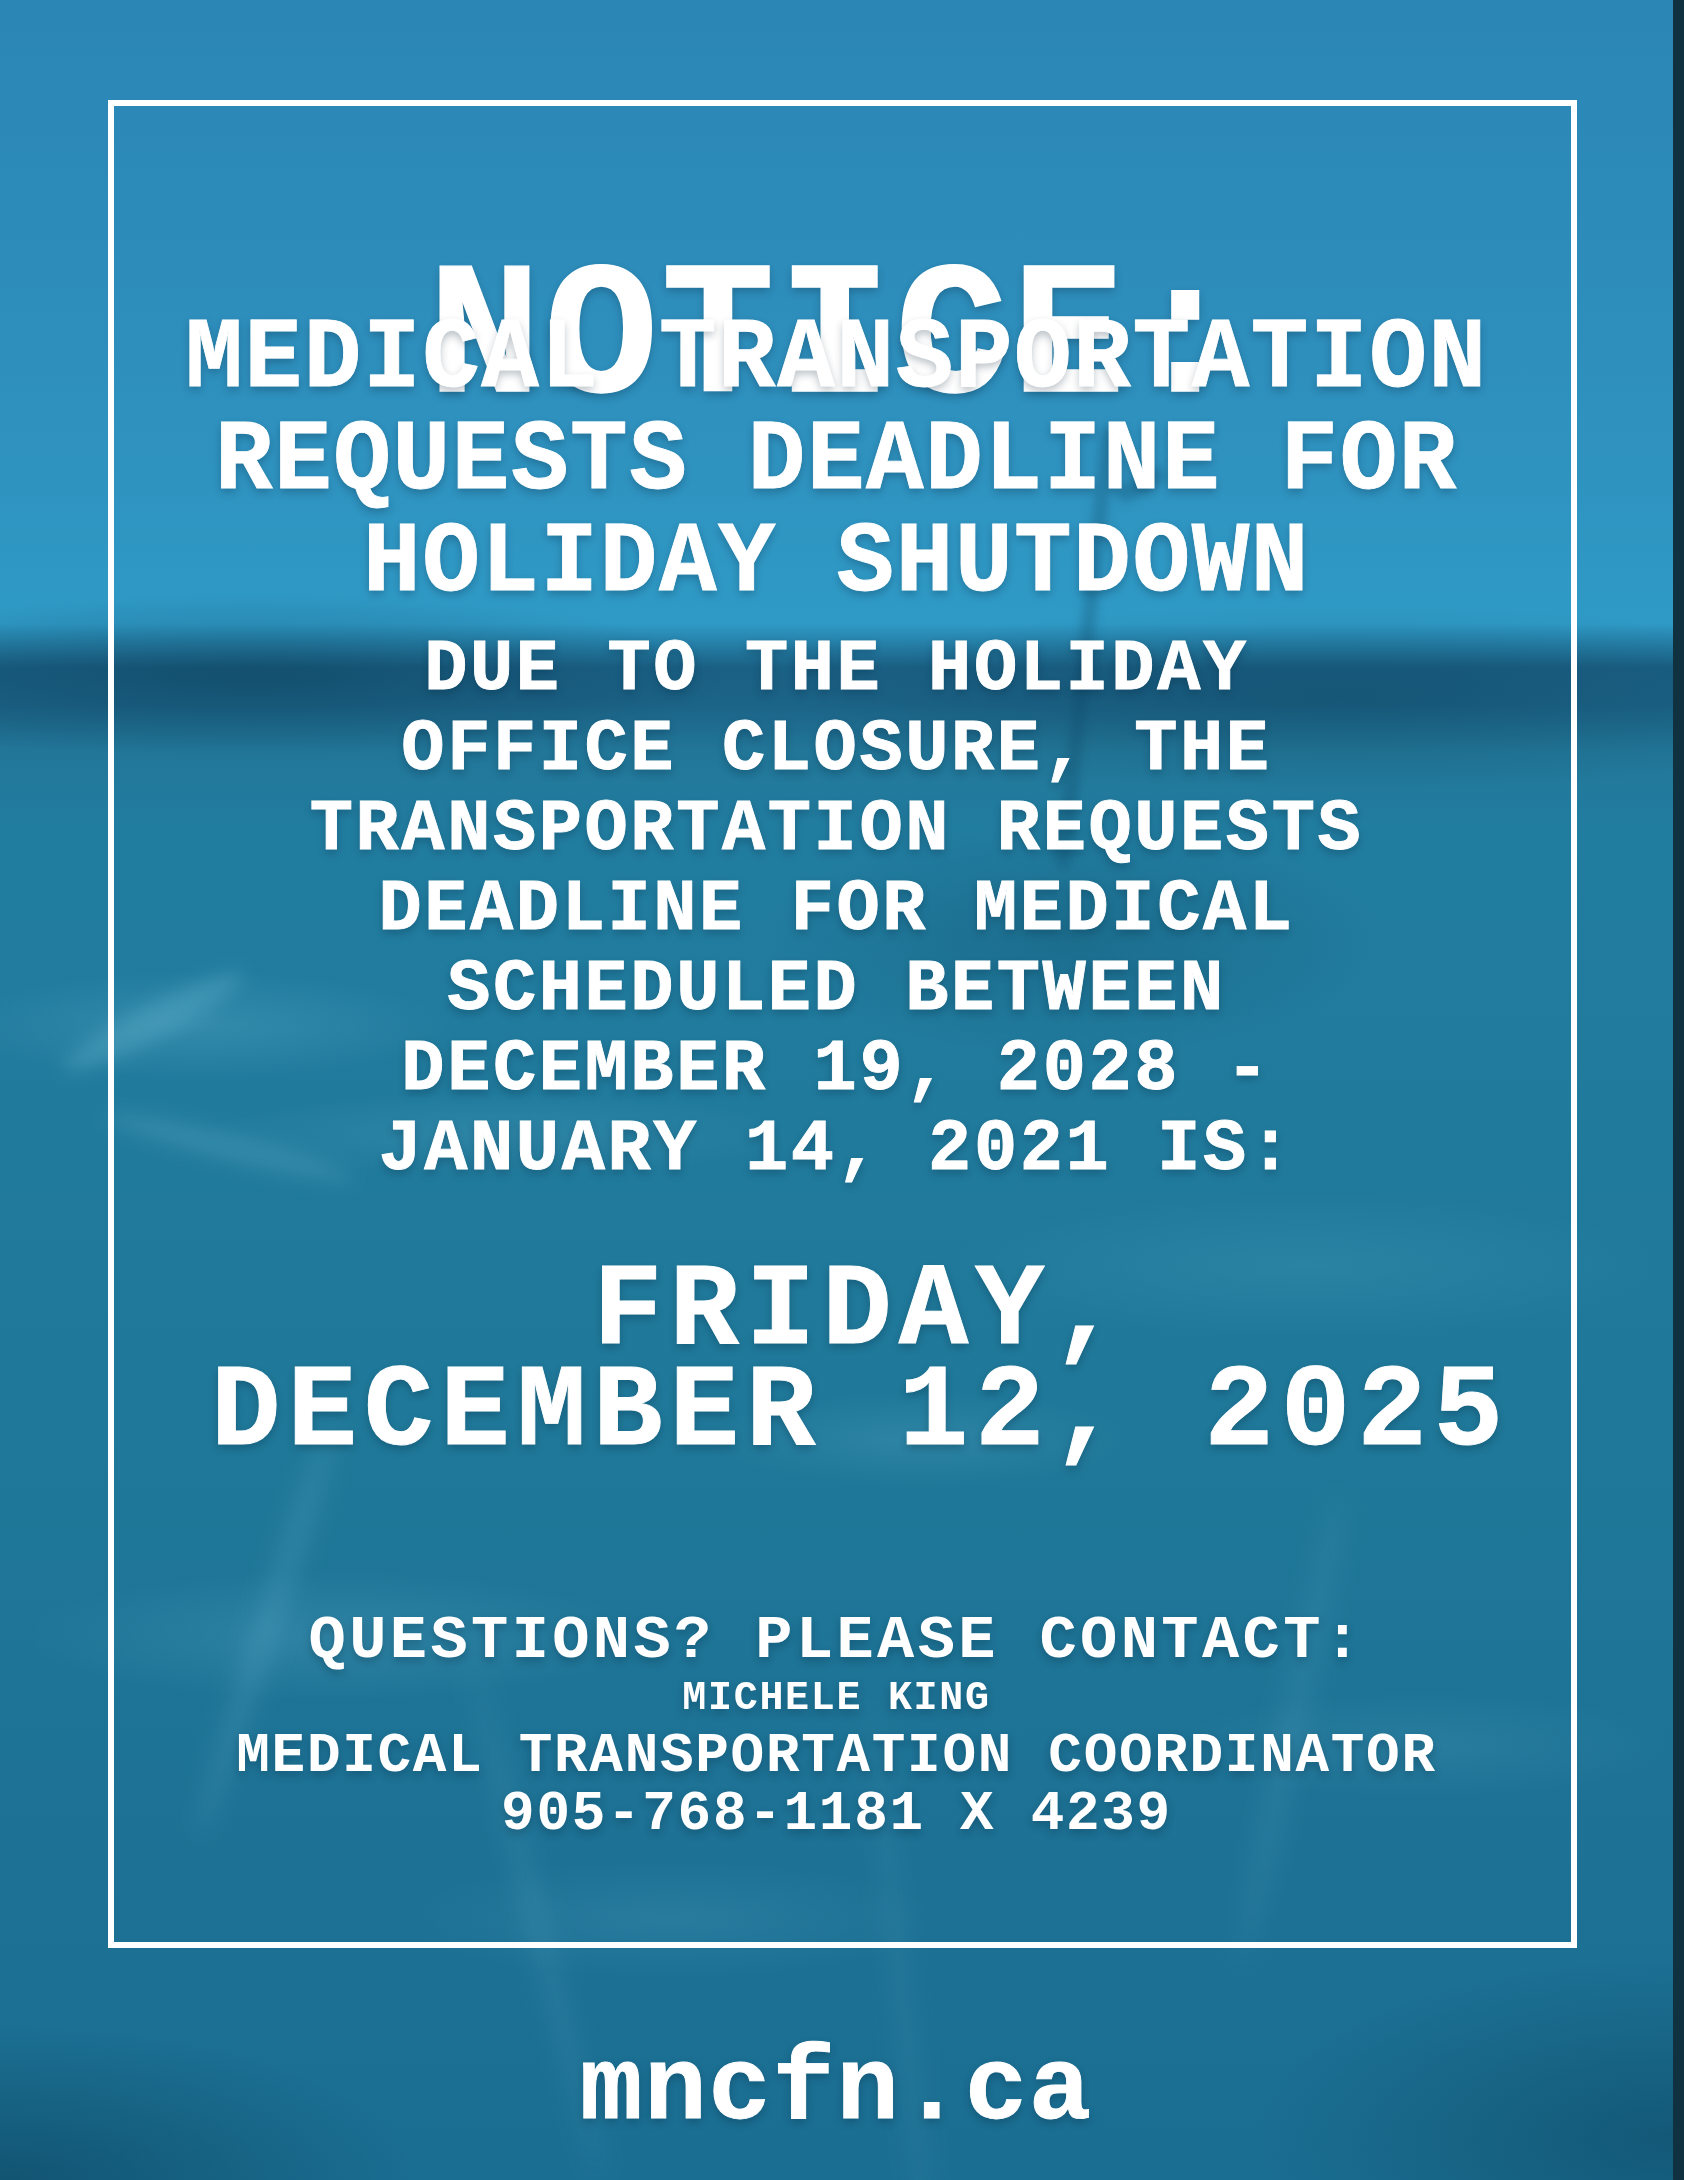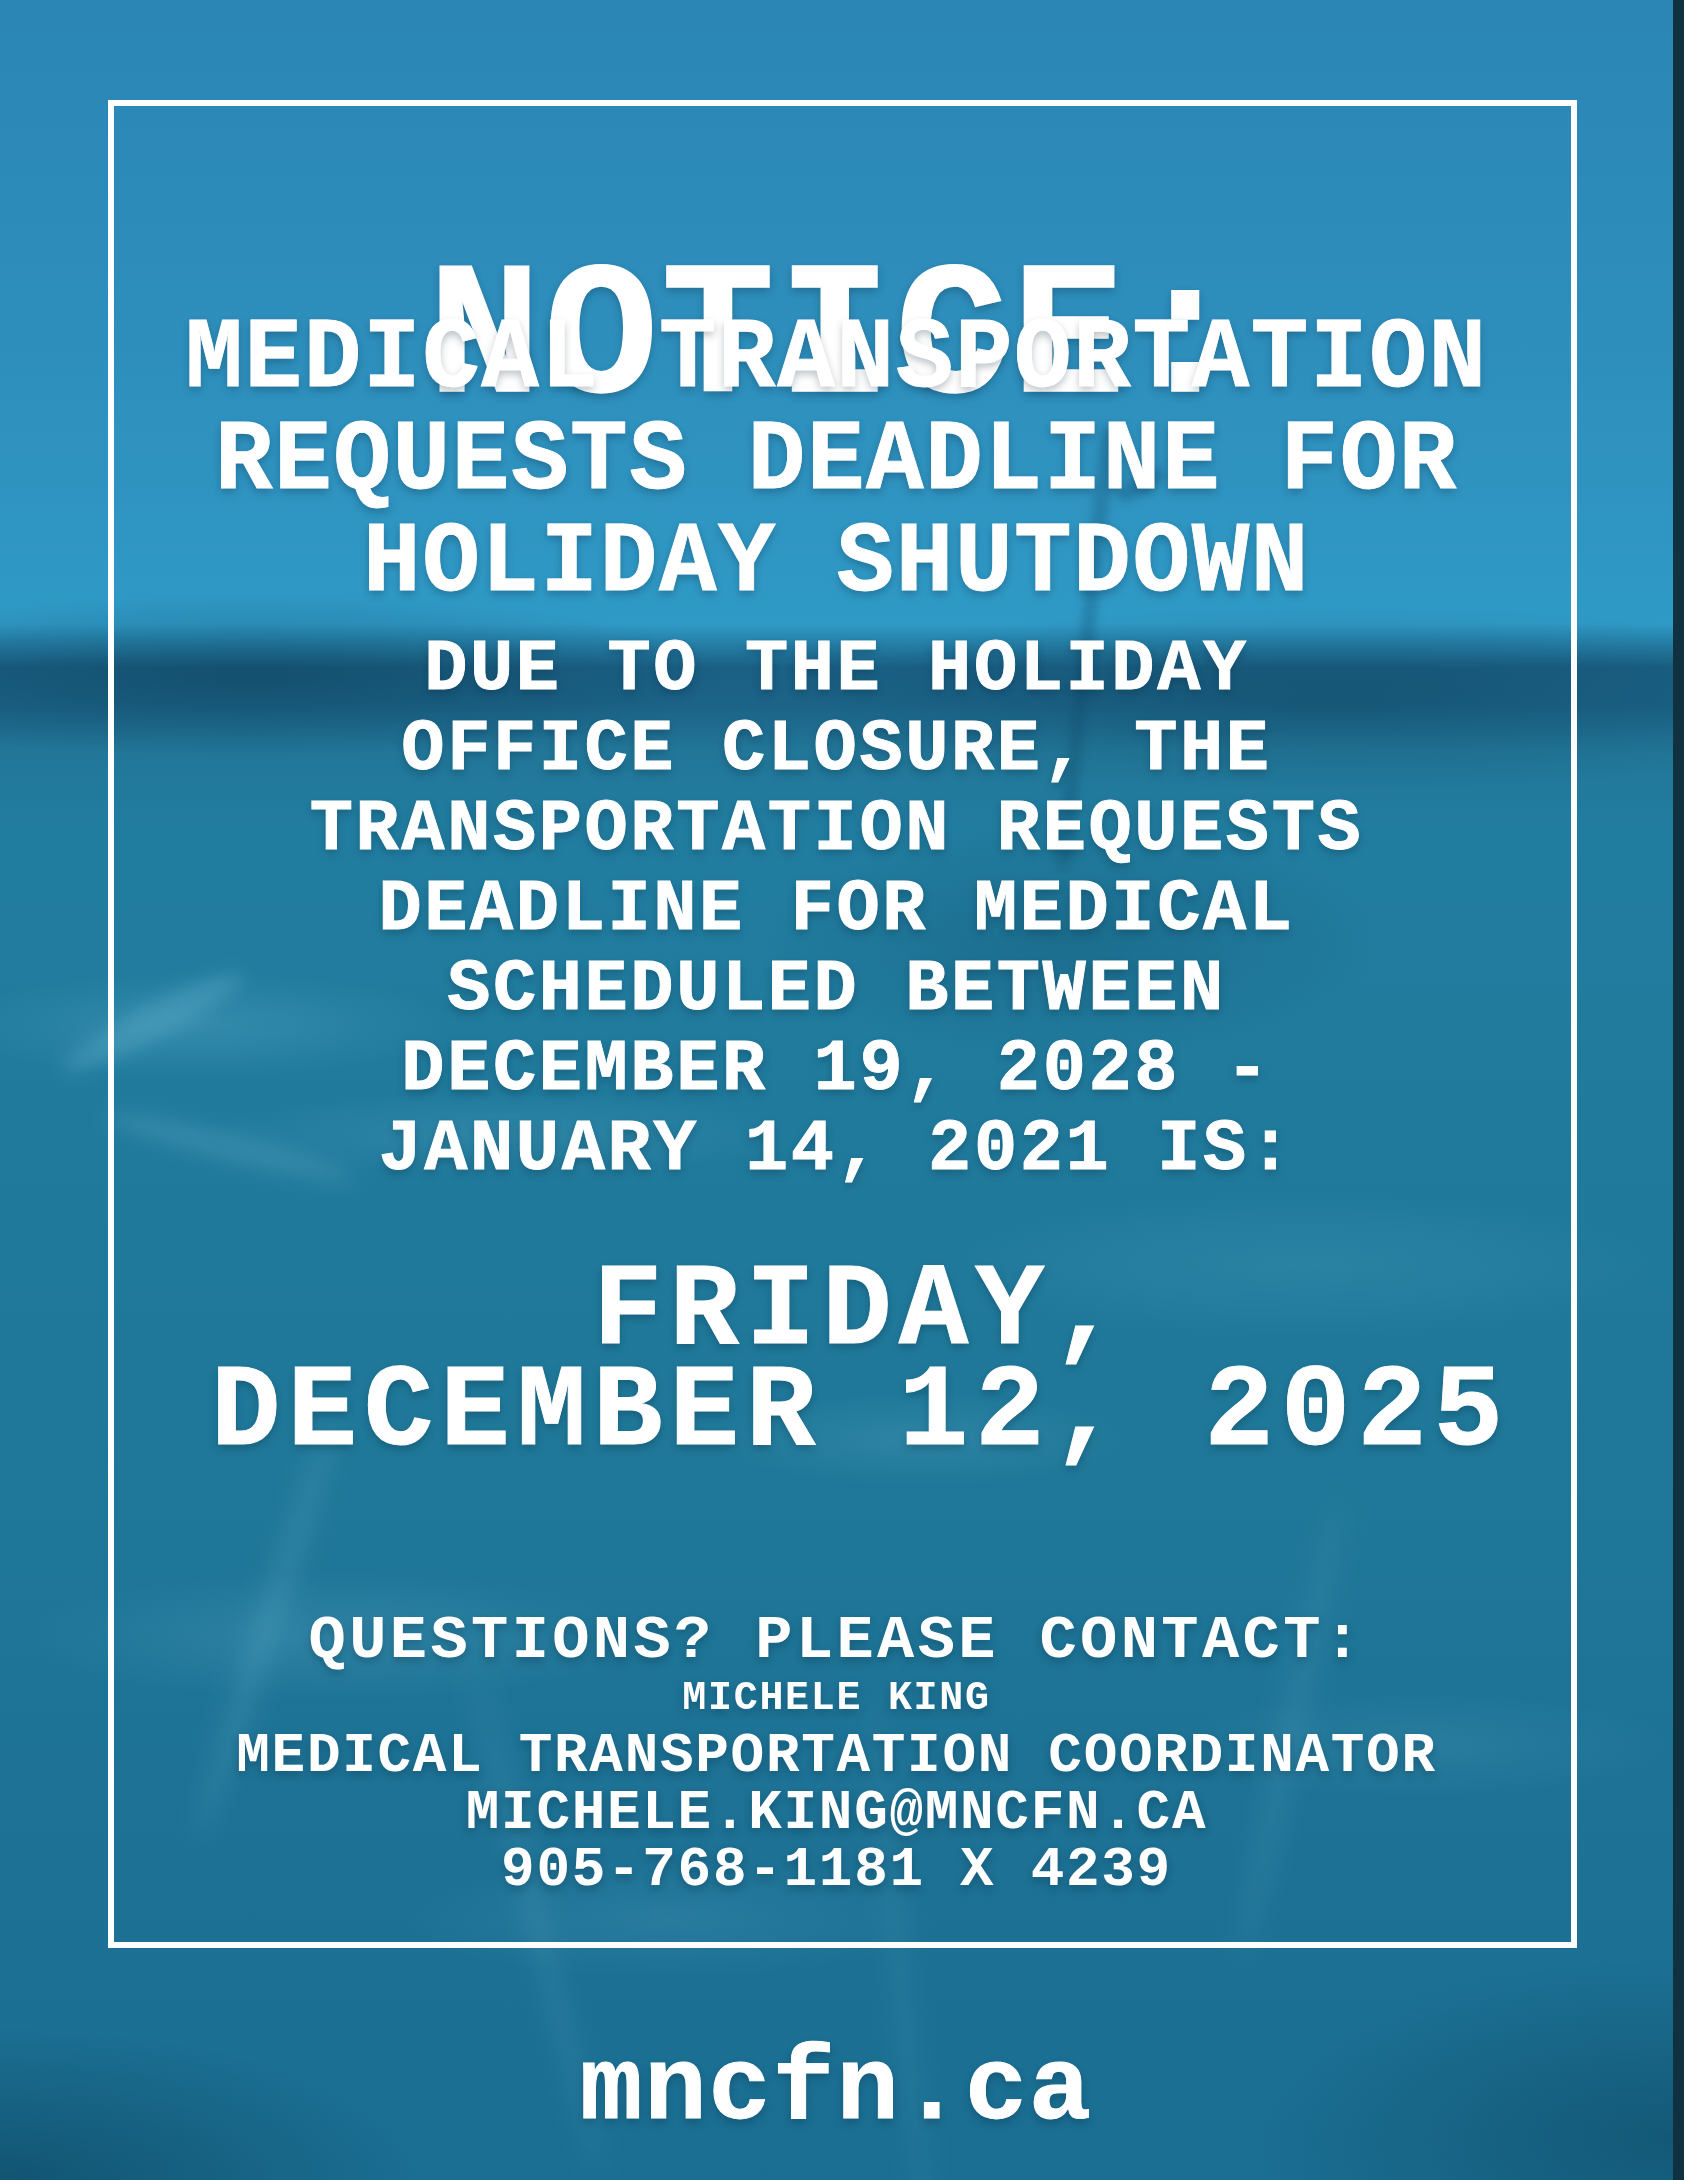--- a/index.html
+++ b/index.html
@@ -118,20 +118,19 @@
 
   <div class="txt deadline">
     <div>FRIDAY,</div>
     <div>DECEMBER 12, 2025</div>
   </div>
 
   <div class="txt contact">
     <div class="c1">QUESTIONS? PLEASE CONTACT:</div>
     <div class="c2">MICHELE KING</div>
     <div class="c3">MEDICAL TRANSPORTATION COORDINATOR</div>
-    <div class="c4">MICHELE.KING@MNCFN.CA</div>
     <div class="c5">905-768-1181 X 4239</div>
   </div>
 
   <div class="txt website">mncfn.ca</div>
 
 </div>
 
 
 </body></html>

